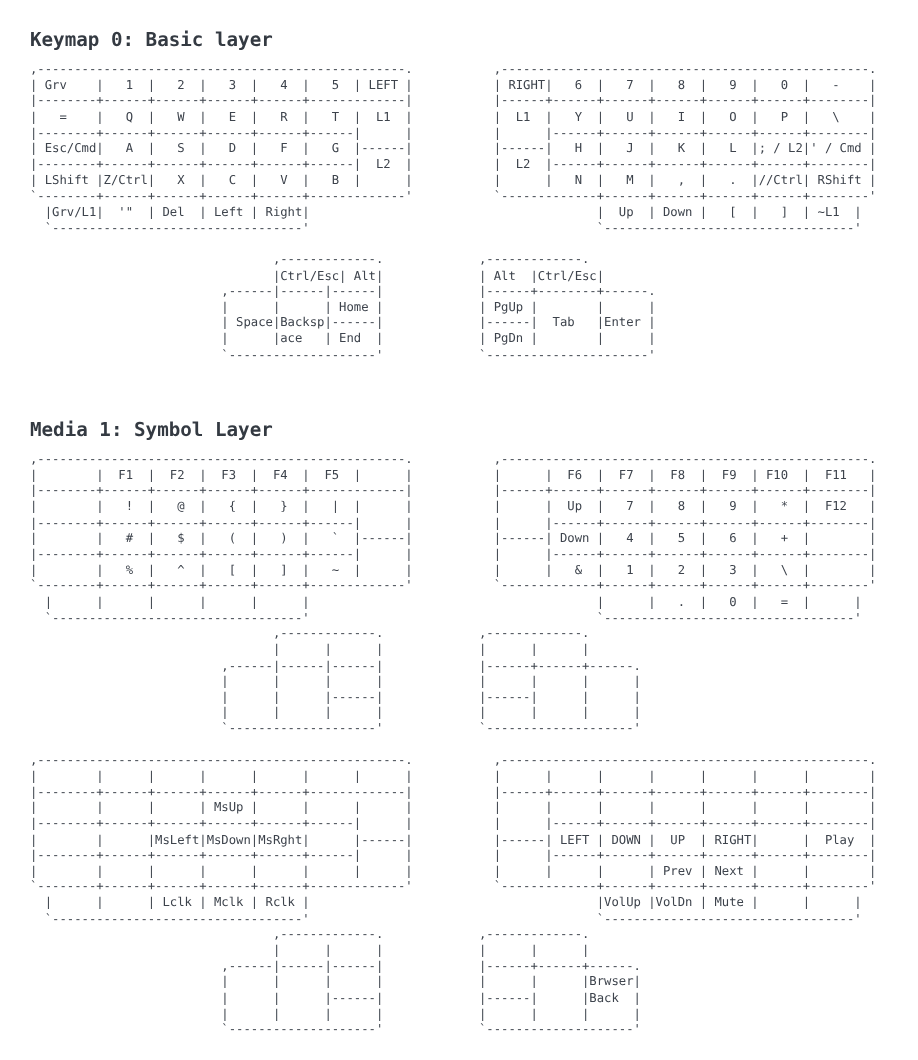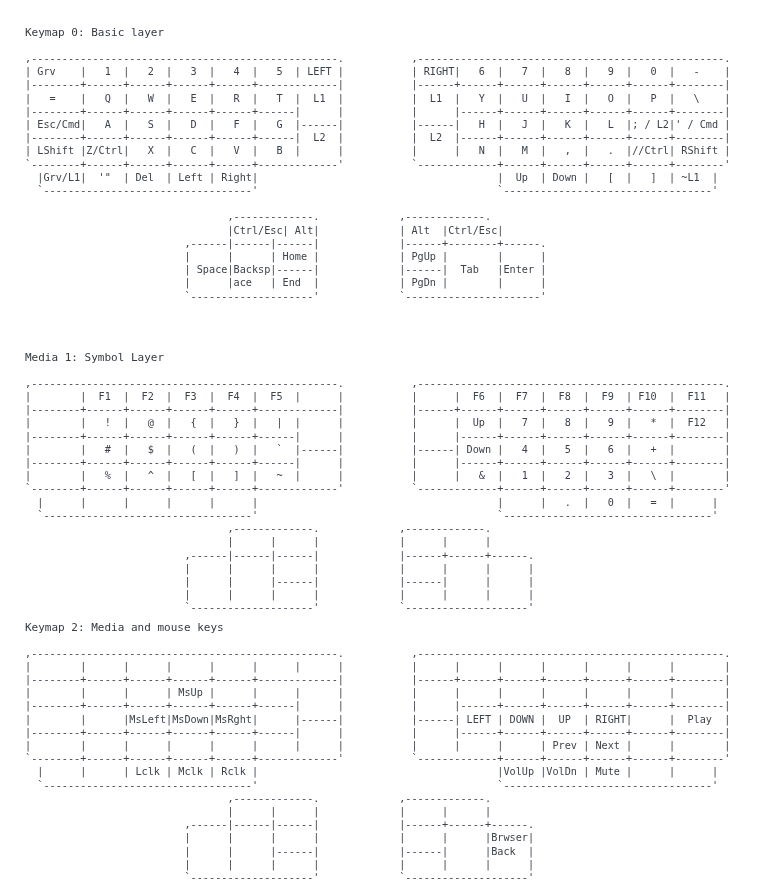--- a/index.html
+++ b/index.html
@@ -6,24 +6,25 @@
   html, body { background: #ffffff; }
   body {
     width: 765px;
     height: 883px;
     overflow: hidden;
     padding: 26px 0 0 25px;
     font-family: "DejaVu Sans Mono", "Liberation Mono", monospace;
     color: #3d434c;
   }
   .km-title {
-    font-size: 11px;
+    font-size: 16px;
     line-height: 13px;
     white-space: pre;
     color: #343a42;
+    font-weight: bold;
   }
   .km-art {
     font-family: "DejaVu Sans Mono", "Liberation Mono", monospace;
     font-size: 10.2px;
     line-height: 13.2px;
     margin-top: 13px;
     white-space: pre;
     color: #3d434c;
   }
   section.keymap-0 { margin-bottom: 48px; }
@@ -74,21 +75,20 @@
                                  ,-------------.             ,-------------.
                                  |      |      |             |      |      |
                           ,------|------|------|             |------+------+------.
                           |      |      |      |             |      |      |      |
                           |      |      |------|             |------|      |      |
                           |      |      |      |             |      |      |      |
                           `--------------------'             `--------------------'</pre>
   </section>
 
   <section class="keymap-2">
-    <div class="km-title">Keymap 2: Media and mouse keys</div>
     <pre class="km-art">,--------------------------------------------------.           ,--------------------------------------------------.
 |        |      |      |      |      |      |      |           |      |      |      |      |      |      |        |
 |--------+------+------+------+------+-------------|           |------+------+------+------+------+------+--------|
 |        |      |      | MsUp |      |      |      |           |      |      |      |      |      |      |        |
 |--------+------+------+------+------+------|      |           |      |------+------+------+------+------+--------|
 |        |      |MsLeft|MsDown|MsRght|      |------|           |------| LEFT | DOWN |  UP  | RIGHT|      |  Play  |
 |--------+------+------+------+------+------|      |           |      |------+------+------+------+------+--------|
 |        |      |      |      |      |      |      |           |      |      |      | Prev | Next |      |        |
 `--------+------+------+------+------+-------------'           `-------------+------+------+------+------+--------'
   |      |      | Lclk | Mclk | Rclk |                                       |VolUp |VolDn | Mute |      |      |

